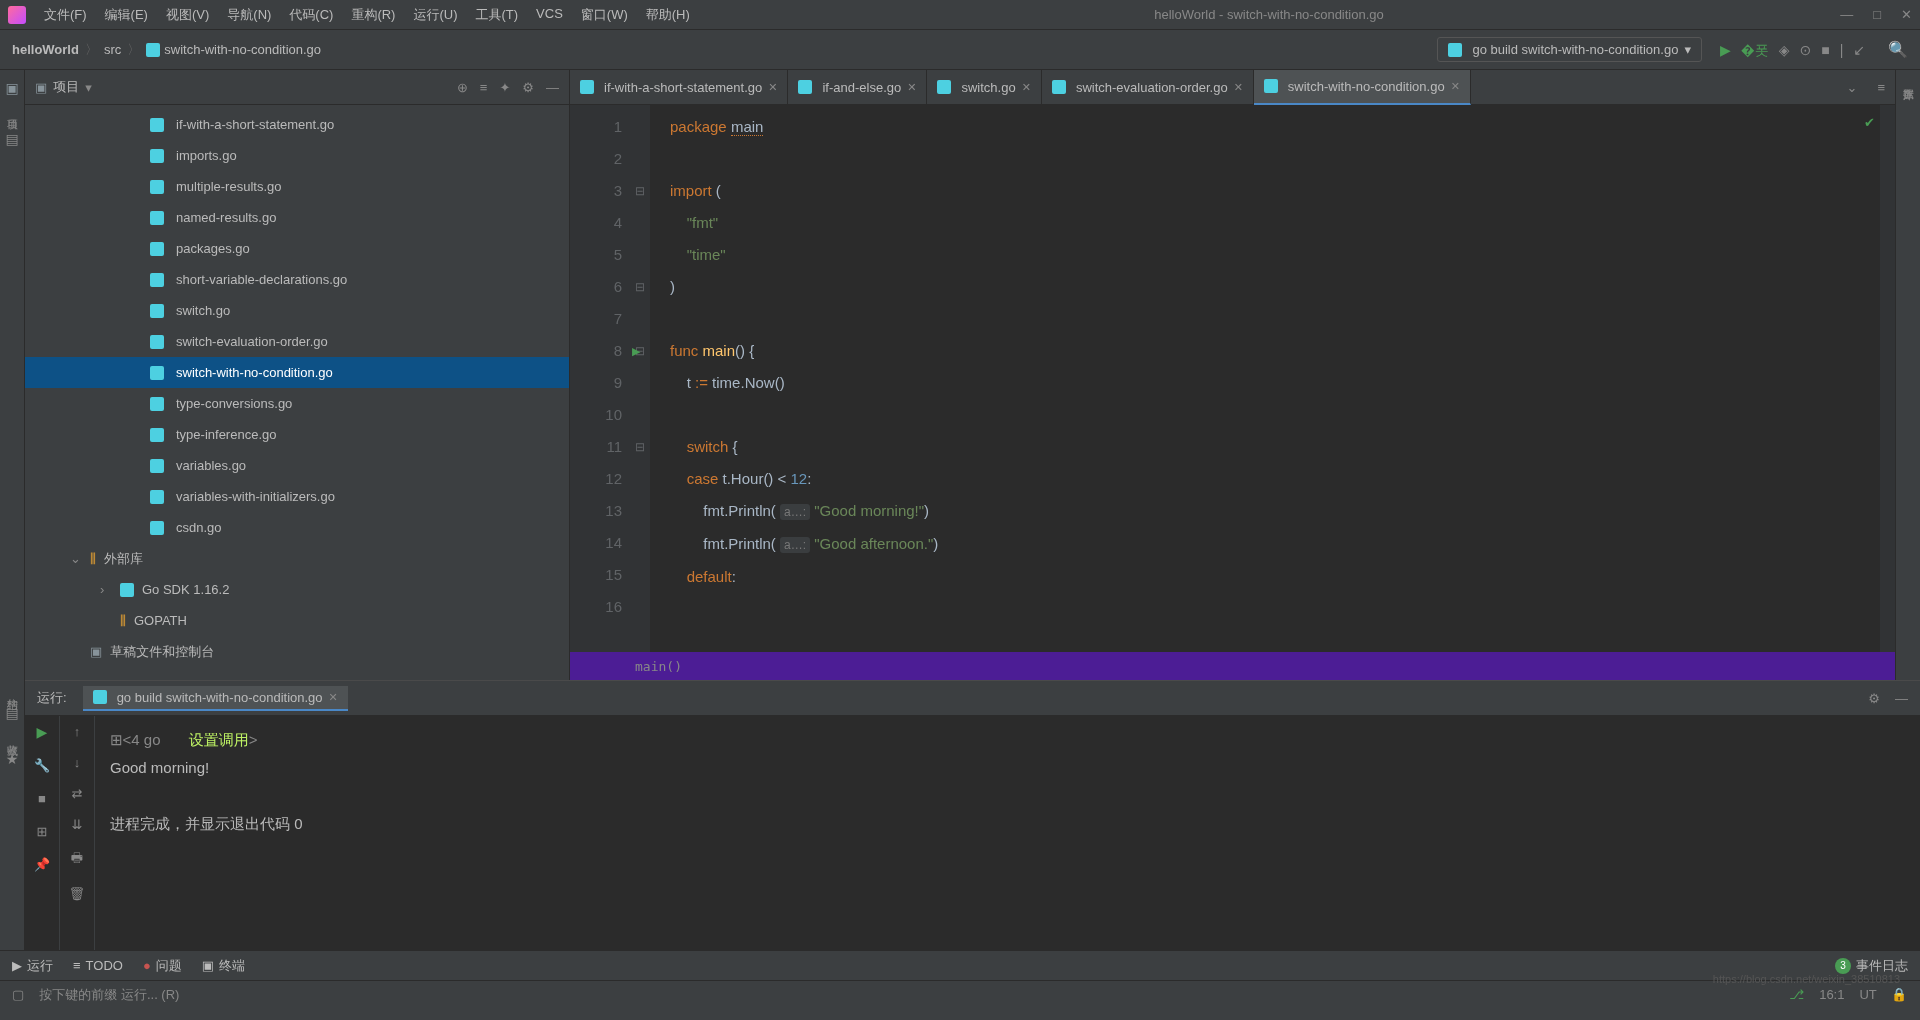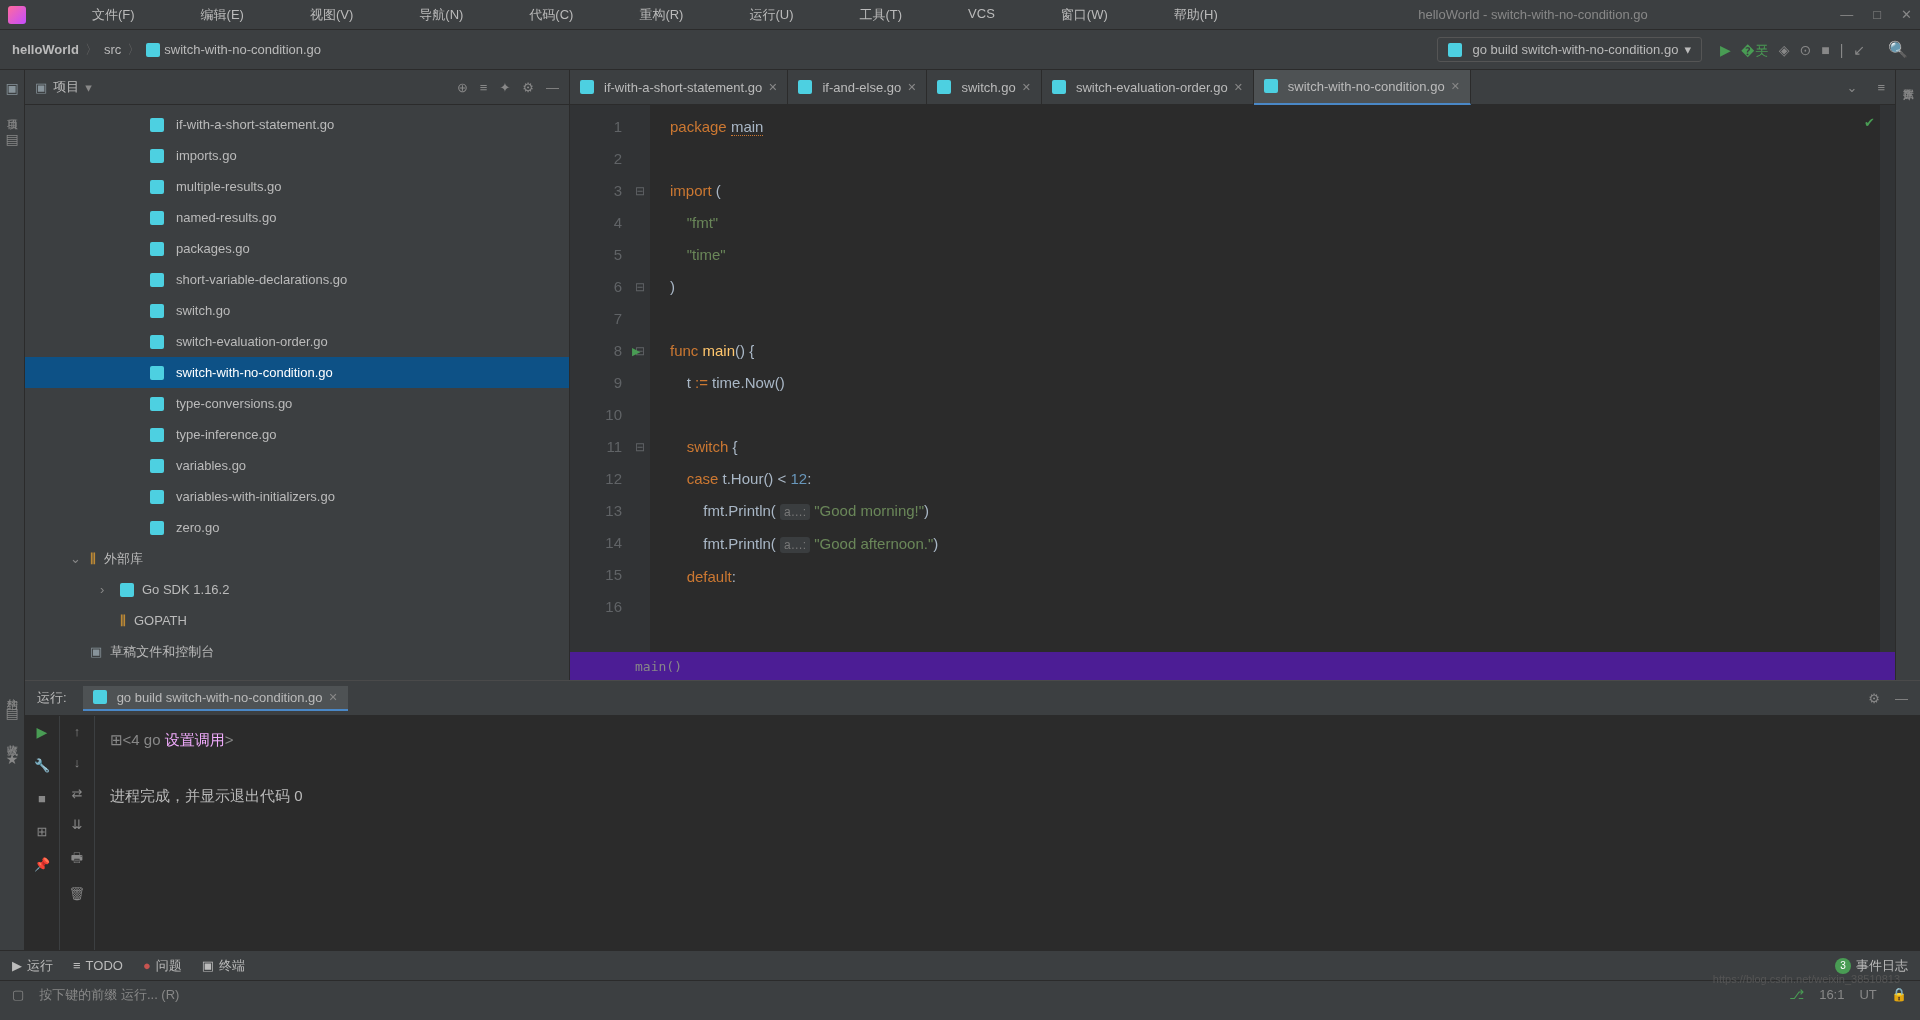--- a/index.html
+++ b/index.html
@@ -1,20 +1,20 @@
 <!DOCTYPE html>
 <html><head>
 <meta charset="utf-8">
 <style>
 *{margin:0;padding:0;box-sizing:border-box;font-family:"Microsoft YaHei","Segoe UI",sans-serif;}
 body{width:1920px;height:1020px;background:#3c3f41;color:#bbb;overflow:hidden;font-size:13px;position:relative;transform-origin:top left;}
 .titlebar{height:30px;background:#3c3f41;display:flex;align-items:center;padding:0 8px;border-bottom:1px solid #2b2b2b;}
 .app-icon{width:18px;height:18px;background:linear-gradient(135deg,#ff6b9d,#c44cff);border-radius:3px;margin-right:10px;}
 .menu{display:flex;gap:2px;}
-.menu-item{padding:4px 8px;color:#bbb;cursor:pointer;margin-left:48px;}
+.menu-item{padding:4px 8px;color:#bbb;cursor:pointer;}
 .title-text{flex:1;text-align:center;color:#888;}
 .win-controls{display:flex;gap:20px;color:#888;}
 .win-controls span{cursor:pointer;}
 .nav-bar{height:40px;background:#3c3f41;display:flex;align-items:center;padding:0 12px;border-bottom:1px solid #2b2b2b;}
 .breadcrumb{display:flex;align-items:center;gap:6px;flex:1;}
 .bc-item{color:#bbb;}
 .bc-sep{color:#666;}
 .go-icon{width:14px;height:14px;background:#4dd0e1;border-radius:2px;display:inline-block;margin-right:4px;vertical-align:middle;}
 .run-config{display:flex;align-items:center;gap:8px;}
 .run-select{background:#3c3f41;border:1px solid #555;padding:4px 10px;border-radius:3px;display:flex;align-items:center;gap:6px;}
@@ -67,21 +67,21 @@
 .run-panel{height:270px;background:#2b2b2b;border-top:1px solid #4a4a4a;display:flex;flex-direction:column;}
 .run-header{height:35px;background:#3c3f41;display:flex;align-items:center;padding:0 12px;border-bottom:1px solid #2b2b2b;}
 .run-header .lbl{display:flex;align-items:center;gap:16px;}
 .run-tab{background:#4e5254;padding:4px 10px;display:flex;align-items:center;gap:6px;border-bottom:2px solid #4a88c7;}
 .run-header .spacer{flex:1;}
 .run-body{flex:1;display:flex;}
 .run-left-tools{width:35px;display:flex;flex-direction:column;align-items:center;padding-top:8px;gap:18px;border-right:1px solid #3c3f41;}
 .run-left-tools2{width:35px;display:flex;flex-direction:column;align-items:center;padding-top:8px;gap:16px;border-right:1px solid #3c3f41;}
 .run-output{flex:1;padding:10px 15px;font-family:Consolas,monospace;font-size:15px;line-height:28px;color:#bbb;}
 .run-first-line{color:#888;}
-.run-link{color:#f0abfc;}
+.run-link{color:#bef264;margin-left:24px;}
 .bottom-bar{height:30px;background:#3c3f41;border-top:1px solid #2b2b2b;display:flex;align-items:center;padding:0 12px;gap:20px;}
 .bottom-item{display:flex;align-items:center;gap:5px;color:#bbb;cursor:pointer;}
 .bottom-bar .spacer{flex:1;}
 .event-badge{background:#499c54;color:#fff;border-radius:8px;width:16px;height:16px;display:inline-flex;align-items:center;justify-content:center;font-size:10px;}
 .status-bar{height:28px;background:#3c3f41;border-top:1px solid #2b2b2b;display:flex;align-items:center;padding:0 12px;color:#888;gap:15px;}
 .status-bar .spacer{flex:1;}
 .watermark{position:absolute;right:20px;bottom:35px;color:#555;font-size:11px;}
 .left-bottom-gutter{width:25px;background:#3c3f41;border-right:1px solid #2b2b2b;display:flex;flex-direction:column;align-items:center;gap:15px;padding-top:10px;}
 .run-wrapper{display:flex;height:270px;}
 .folder-icon{color:#87939a;}
@@ -209,21 +209,21 @@
         <div class="tree-item">
           <span class="go-icon"></span>
           <span>variables.go</span>
         </div>
         <div class="tree-item">
           <span class="go-icon"></span>
           <span>variables-with-initializers.go</span>
         </div>
         <div class="tree-item">
           <span class="go-icon"></span>
-          <span>zero.go</span>
+          <span>csdn.go</span>
         </div>
         <div class="tree-item lib">
           <span class="tree-arrow">⌄</span>
           <span class="lib-icon">⫼</span>
           <span>外部库</span>
         </div>
         <div class="tree-item lib2">
           <span class="tree-arrow">›</span>
           <span class="gopath-icon"></span>
           <span>Go SDK 1.16.2</span>
@@ -370,20 +370,21 @@
       <div class="run-left-tools2">
         <span style="color:#888;">↑</span>
         <span style="color:#888;">↓</span>
         <span style="color:#888;">⇄</span>
         <span style="color:#888;">⇊</span>
         <span style="color:#888;">🖶</span>
         <span style="color:#888;">🗑</span>
       </div>
       <div class="run-output">
         <div class="run-first-line"><span>⊞</span><span>&lt;4 go </span><span class="run-link">设置调用</span><span>&gt;</span></div>
+        <div>Good morning!</div>
         <div>&nbsp;</div>
         <div>进程完成，并显示退出代码 0</div>
       </div>
     </div>
   </div>
 </div>
 
 <div class="bottom-bar">
   <div class="bottom-item">
       <span>▶</span>

